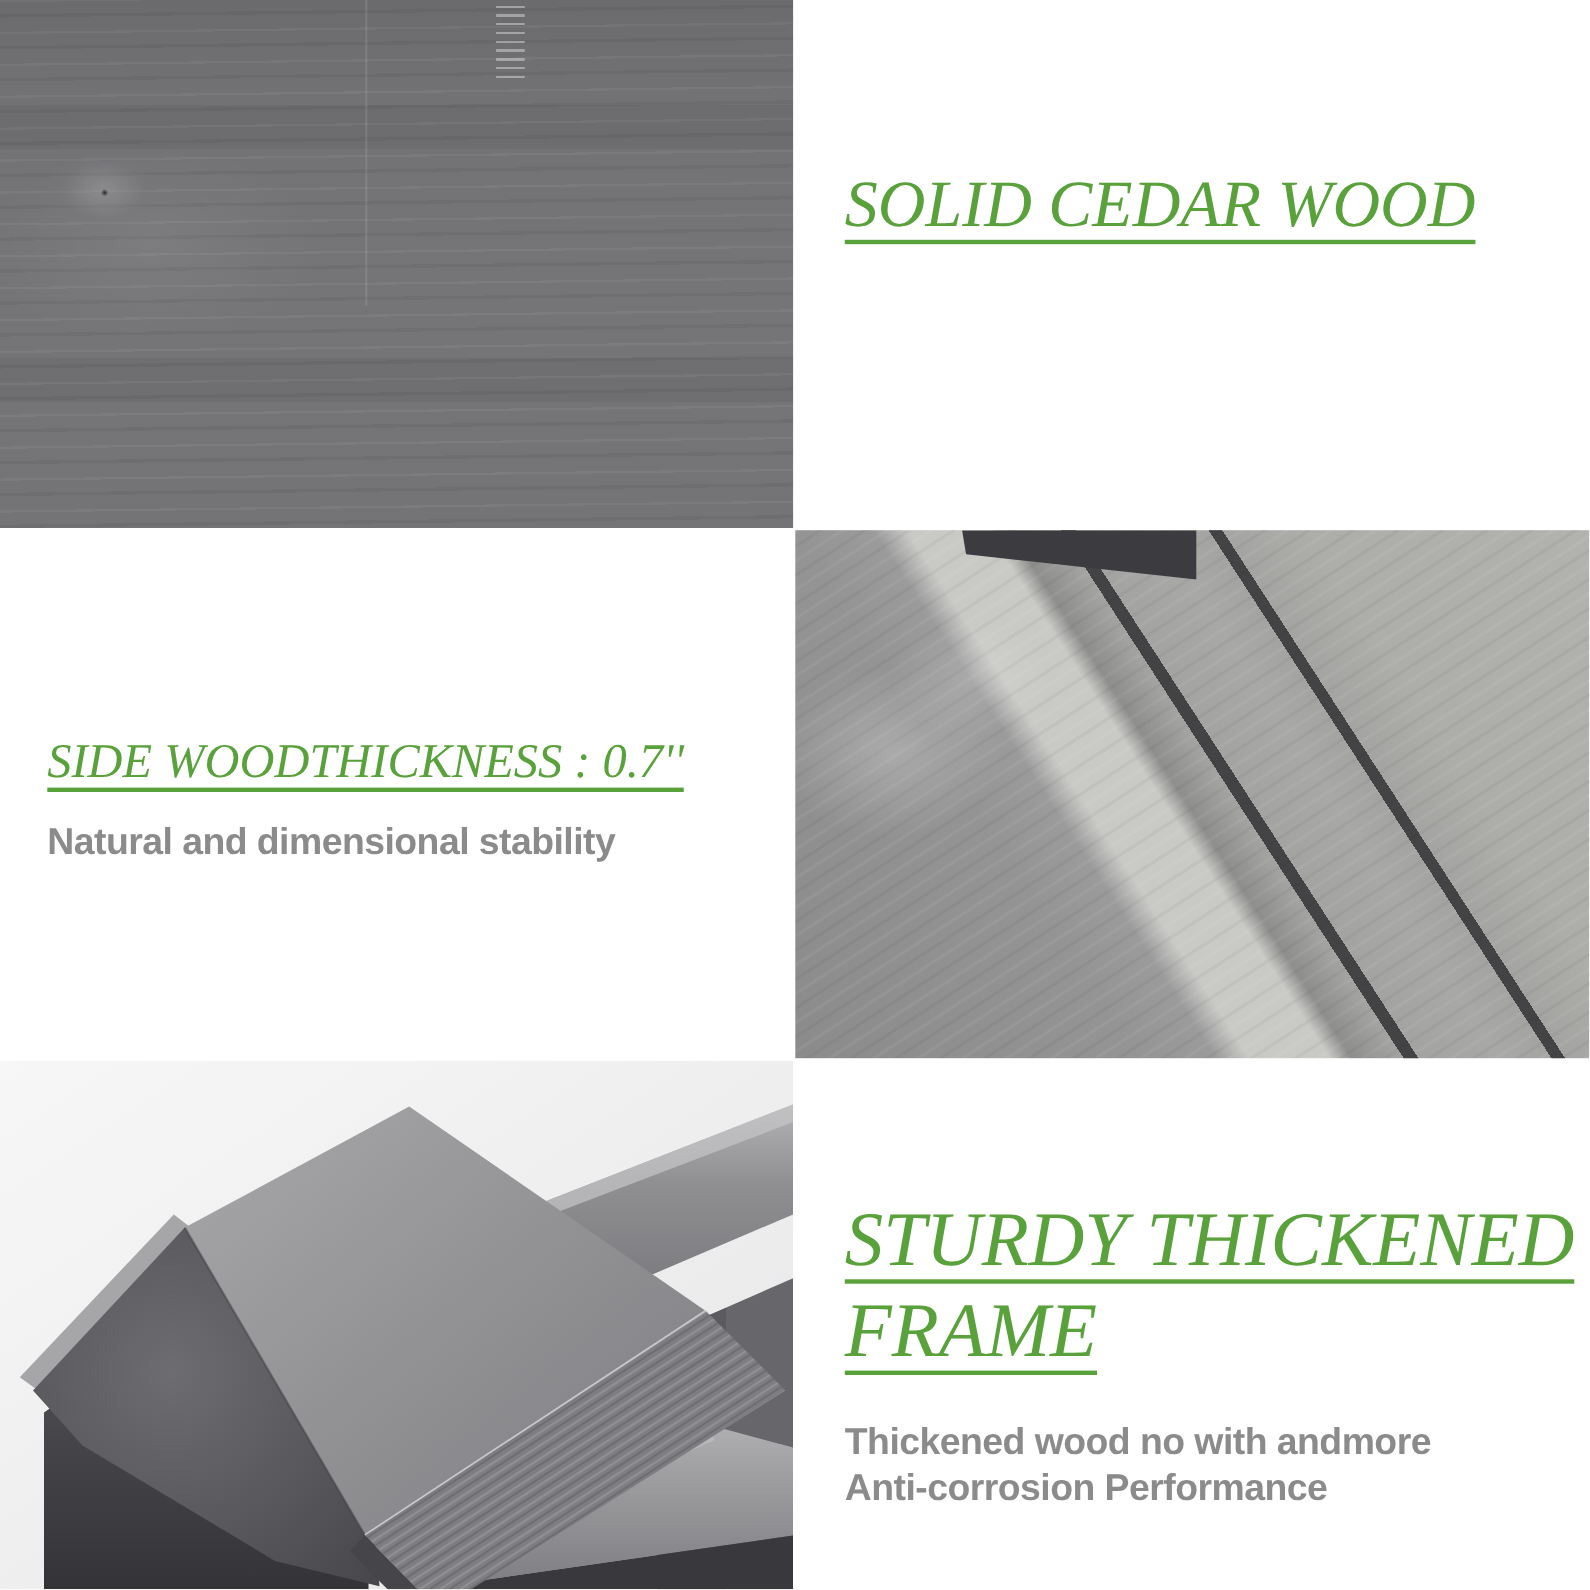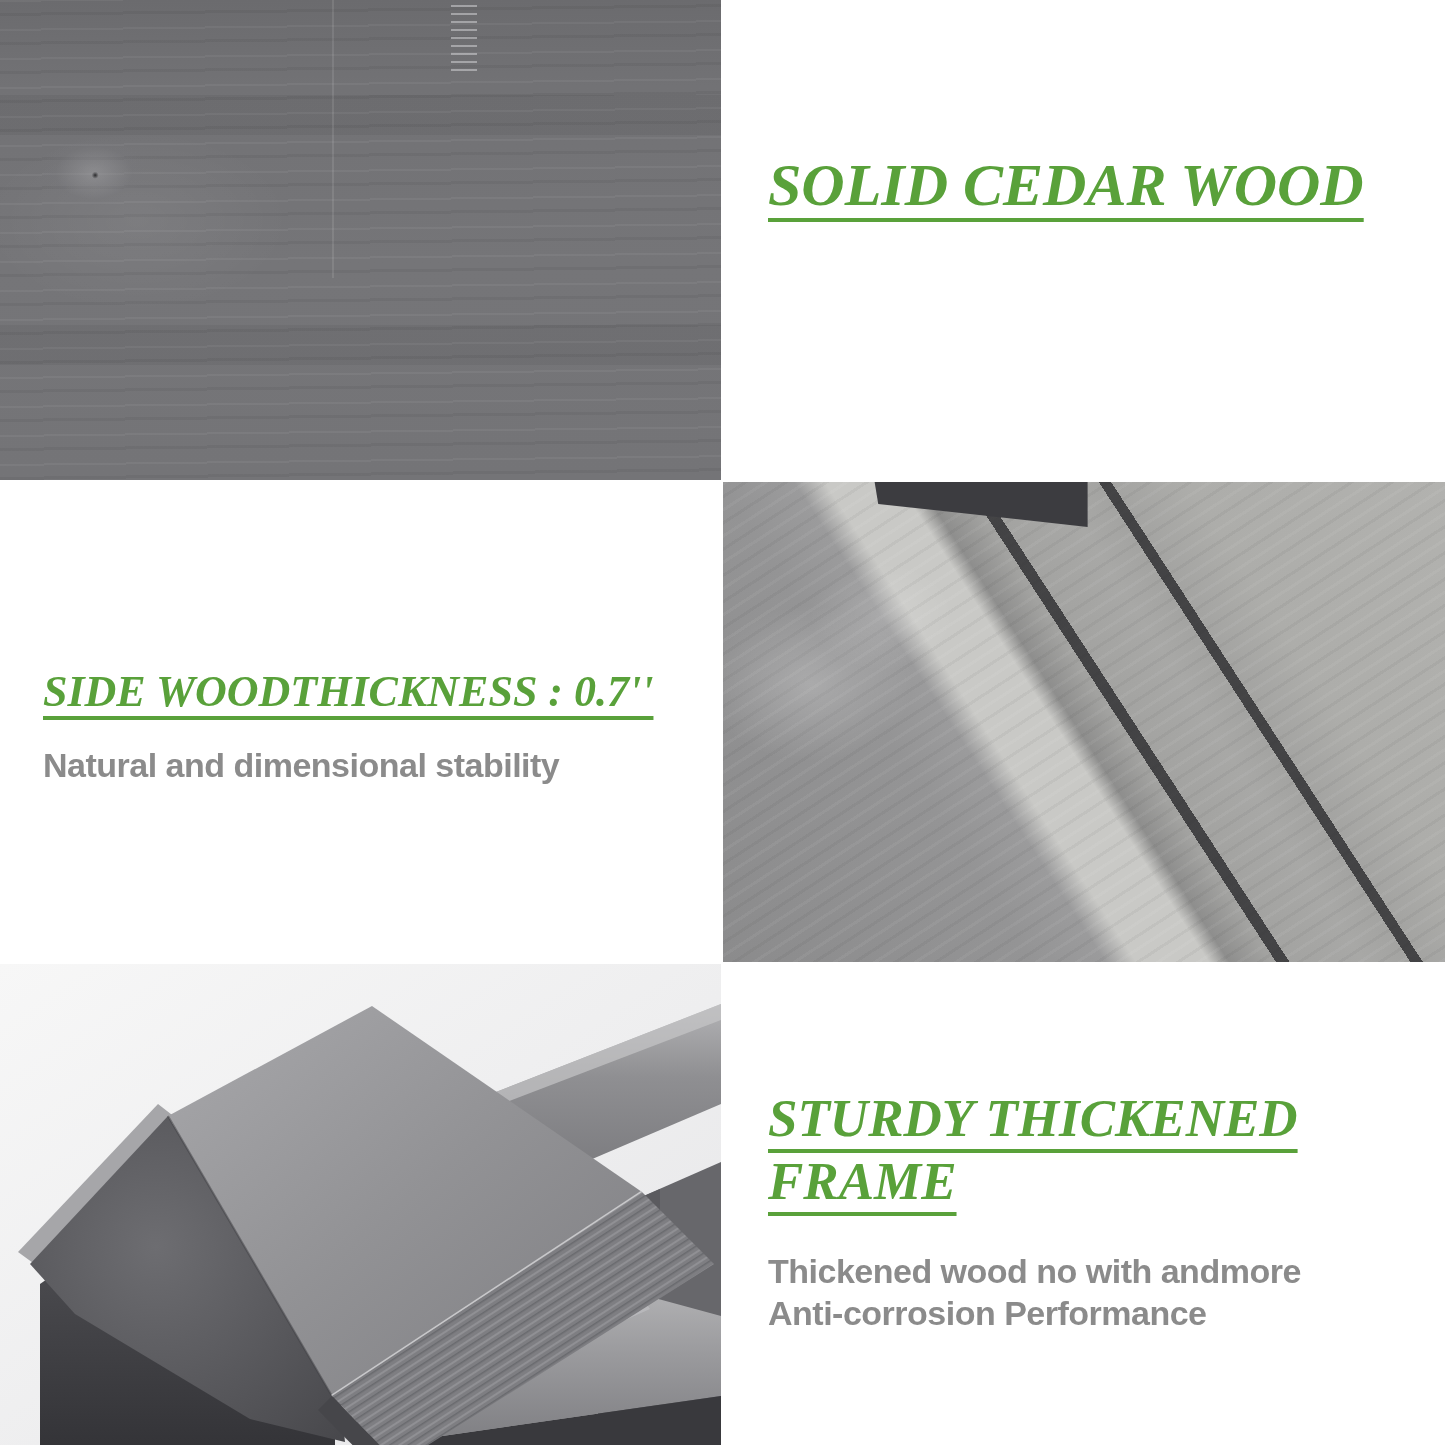--- a/index.html
+++ b/index.html
@@ -16,33 +16,33 @@
   .cell{overflow:hidden;position:relative;background:#ffffff;}
 
   
   .text-cell{display:flex;flex-direction:column;align-items:flex-start;}
   .sec1{padding:150px 10px 0 45px;}
   .sec2{padding:184px 10px 0 43px;}
   .sec3{padding:123px 10px 0 45px;}
   .feature-heading{
     font-family:"Liberation Serif", serif;
     font-style:italic;
-    font-weight:700;
+    font-weight:400;
     color:#59a13a;
     text-decoration:underline;
     text-decoration-color:#59a13a;
     text-decoration-thickness:4px;
     text-underline-offset:13px;
     text-decoration-skip-ink:none;
     line-height:1.18;
     margin:0;
   }
   .sec1 .feature-heading{font-size:60px;margin-bottom:26px;white-space:nowrap;}
   .sec2 .feature-heading{font-size:44px;margin-bottom:26px;text-underline-offset:10px;white-space:nowrap;}
-  .sec3 .feature-heading{font-size:53px;margin-bottom:38px;max-width:680px;}
+  .sec3 .feature-heading{font-size:70px;margin-bottom:38px;max-width:680px;}
   .feature-body{
     color:#8b8b8b;
     font-size:34px;
     line-height:42px;
     font-weight:700;
     letter-spacing:-0.5px;
   }
 
   
   .photo1{

